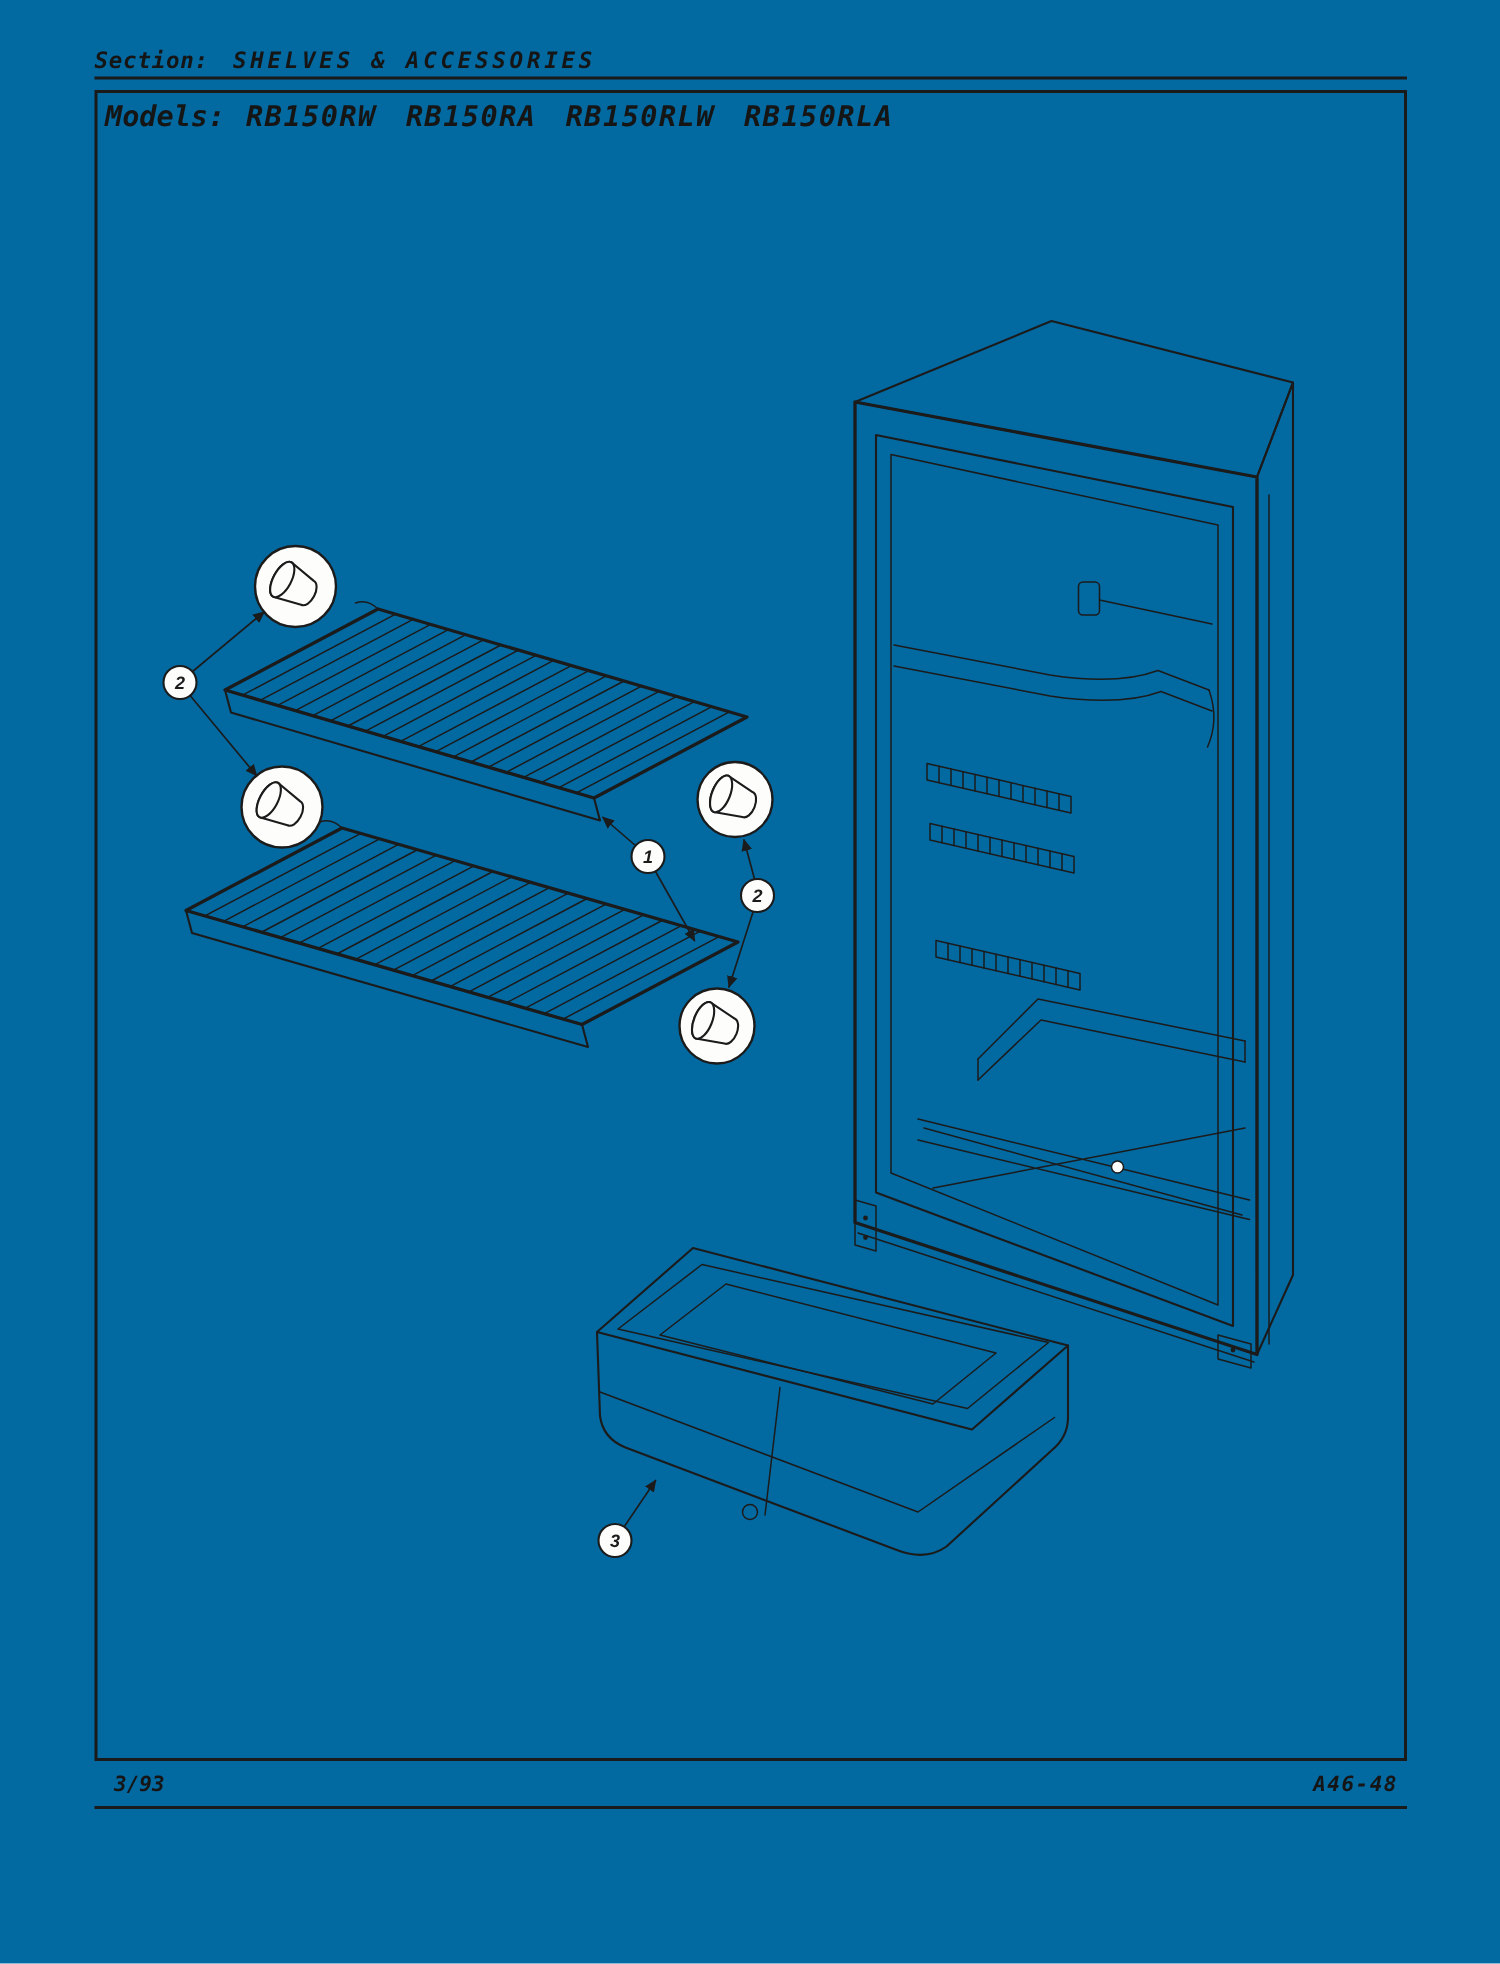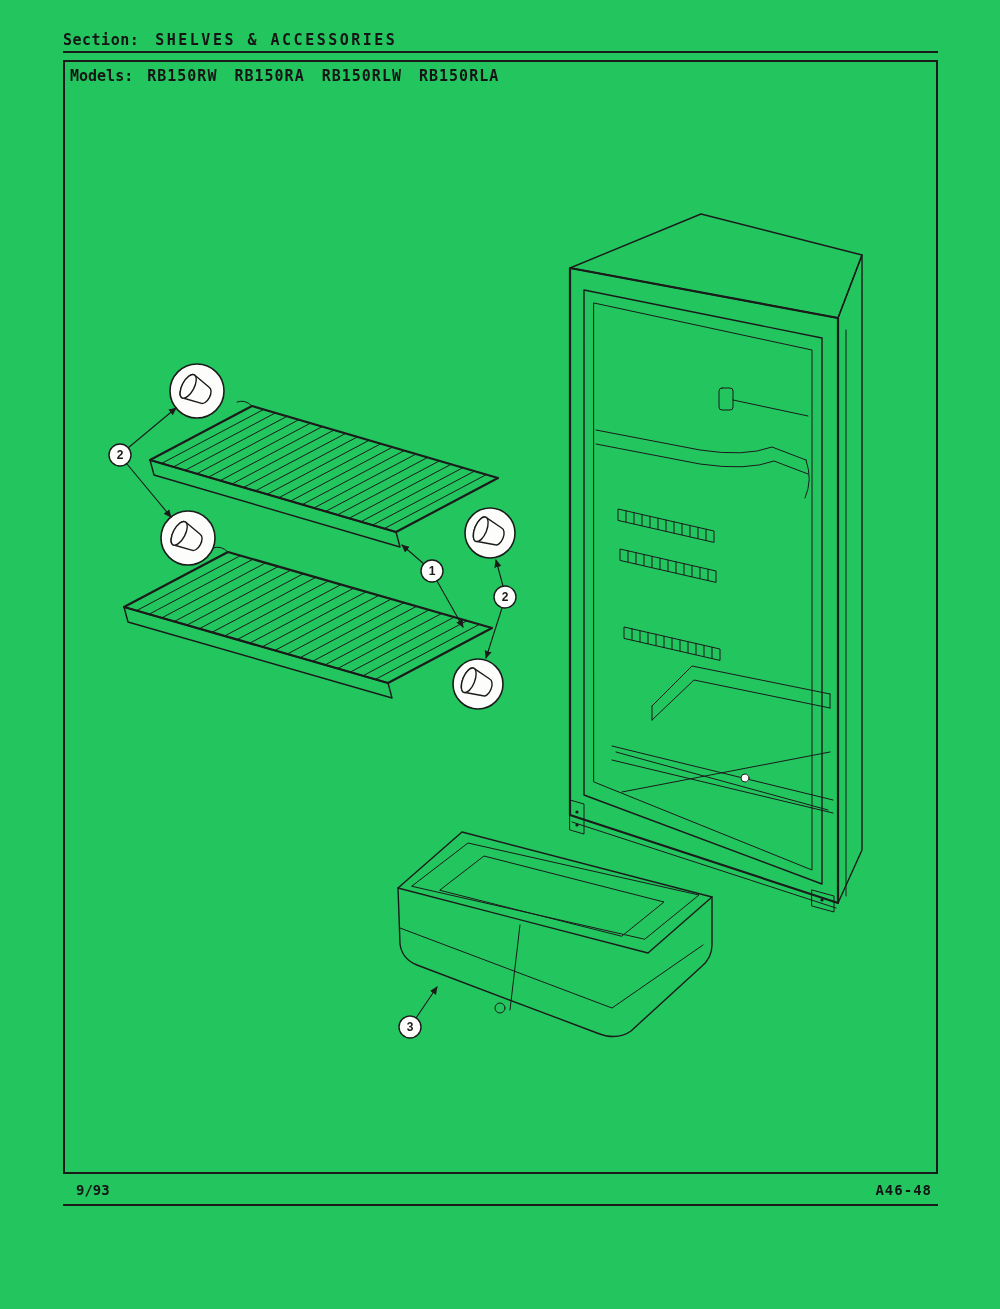--- a/index.html
+++ b/index.html
@@ -1,27 +1,28 @@
 <!DOCTYPE html>
 <html><head>
 <meta charset="utf-8">
 <style>
   * { margin:0; padding:0; box-sizing:border-box; }
   html,body { background:#ffffff; }
   .page {
     position:relative; width:1000px; height:1309px; margin:0 auto;
-    background:#22c55e; color:#151515; overflow:hidden;
+    background:#0369a1; color:#151515; overflow:hidden;
     font-family:"DejaVu Sans Mono", "Liberation Sans", monospace, sans-serif;
+    font-style:italic;
   }
   .hdr { position:absolute; left:63px; top:31px; font-size:15px; font-weight:bold; white-space:nowrap; }
   .hdr-label { letter-spacing:0.5px; }
   .hdr-value { margin-left:16px; letter-spacing:2.5px; }
   .rule-top { position:absolute; left:63px; top:51px; width:875px; height:2px; background:#1a1a1a; }
   .frame { position:absolute; left:63px; top:60px; width:875px; height:1114px; border:2.5px solid #1a1a1a; }
-  .models { position:absolute; left:70px; top:67px; font-size:15px; font-weight:bold; white-space:nowrap; }
+  .models { position:absolute; left:70px; top:67px; font-size:19px; font-weight:bold; white-space:nowrap; }
   .models-value { margin-left:14px; letter-spacing:1px; word-spacing:7px; }
   .footer-left  { position:absolute; left:76px;  top:1182px; font-size:14px; font-weight:bold; }
   .footer-right { position:absolute; right:68px; top:1182px; font-size:14px; font-weight:bold; letter-spacing:1px;text-align:center; }
   .rule-bottom { position:absolute; left:63px; top:1204px; width:875px; height:2px; background:#1a1a1a; }
 
   .diagram { position:absolute; left:0; top:0; width:1000px; height:1309px; }
   .diagram * { stroke:#1b1b1b; fill:none; stroke-width:1.4; stroke-linecap:round; stroke-linejoin:round; }
   .diagram .thin, .diagram .thin * { stroke-width:1; }
   .diagram .thick { stroke-width:2.2; }
   .diagram .leader { stroke-width:1.1; }
@@ -249,17 +250,17 @@
       <text class="num" x="505" y="597" dominant-baseline="central">2</text>
     </g>
 
     <g>
       <path class="leader" d="M 416 1018 L 437 987" marker-end="url(#arr)"></path>
       <circle class="fill-white" cx="410" cy="1027" r="11"></circle>
       <text class="num" x="410" y="1027" dominant-baseline="central">3</text>
     </g>
   </svg>
 
-  <div class="footer-left">9/93</div>
+  <div class="footer-left">3/93</div>
   <div class="footer-right">A46-48</div>
   <div class="rule-bottom"></div>
 
 </div>
 
 </body></html>

